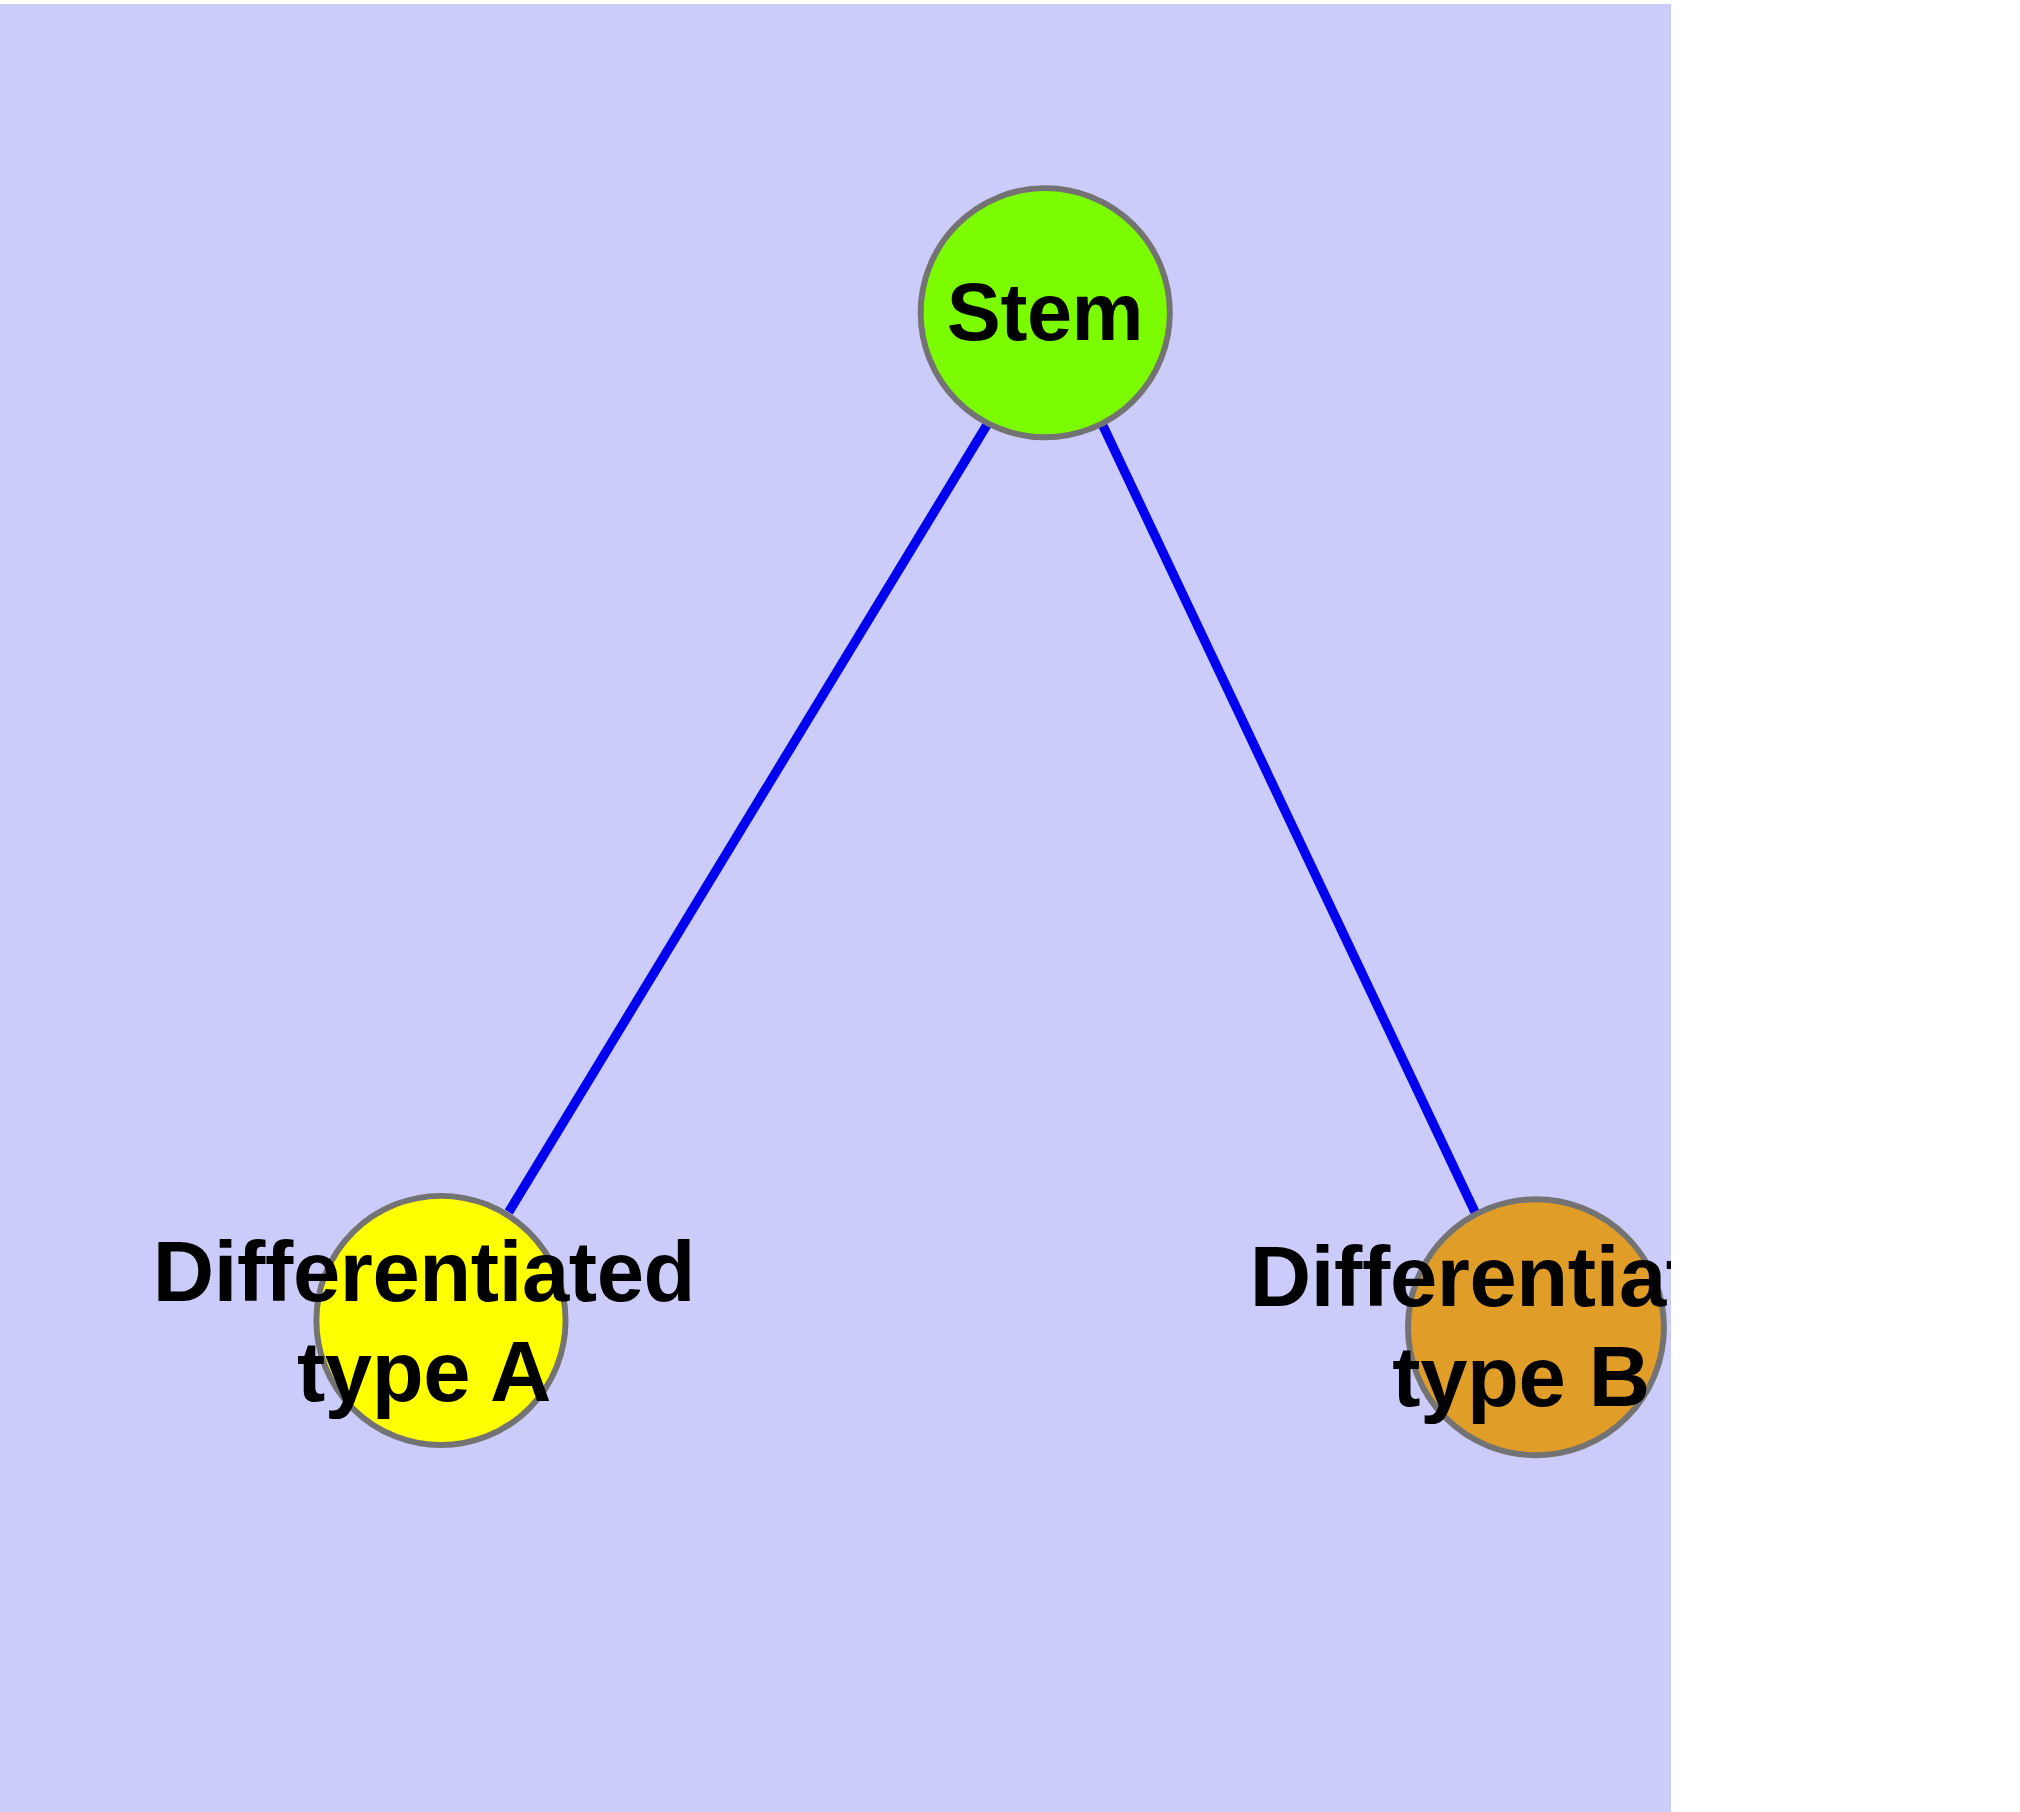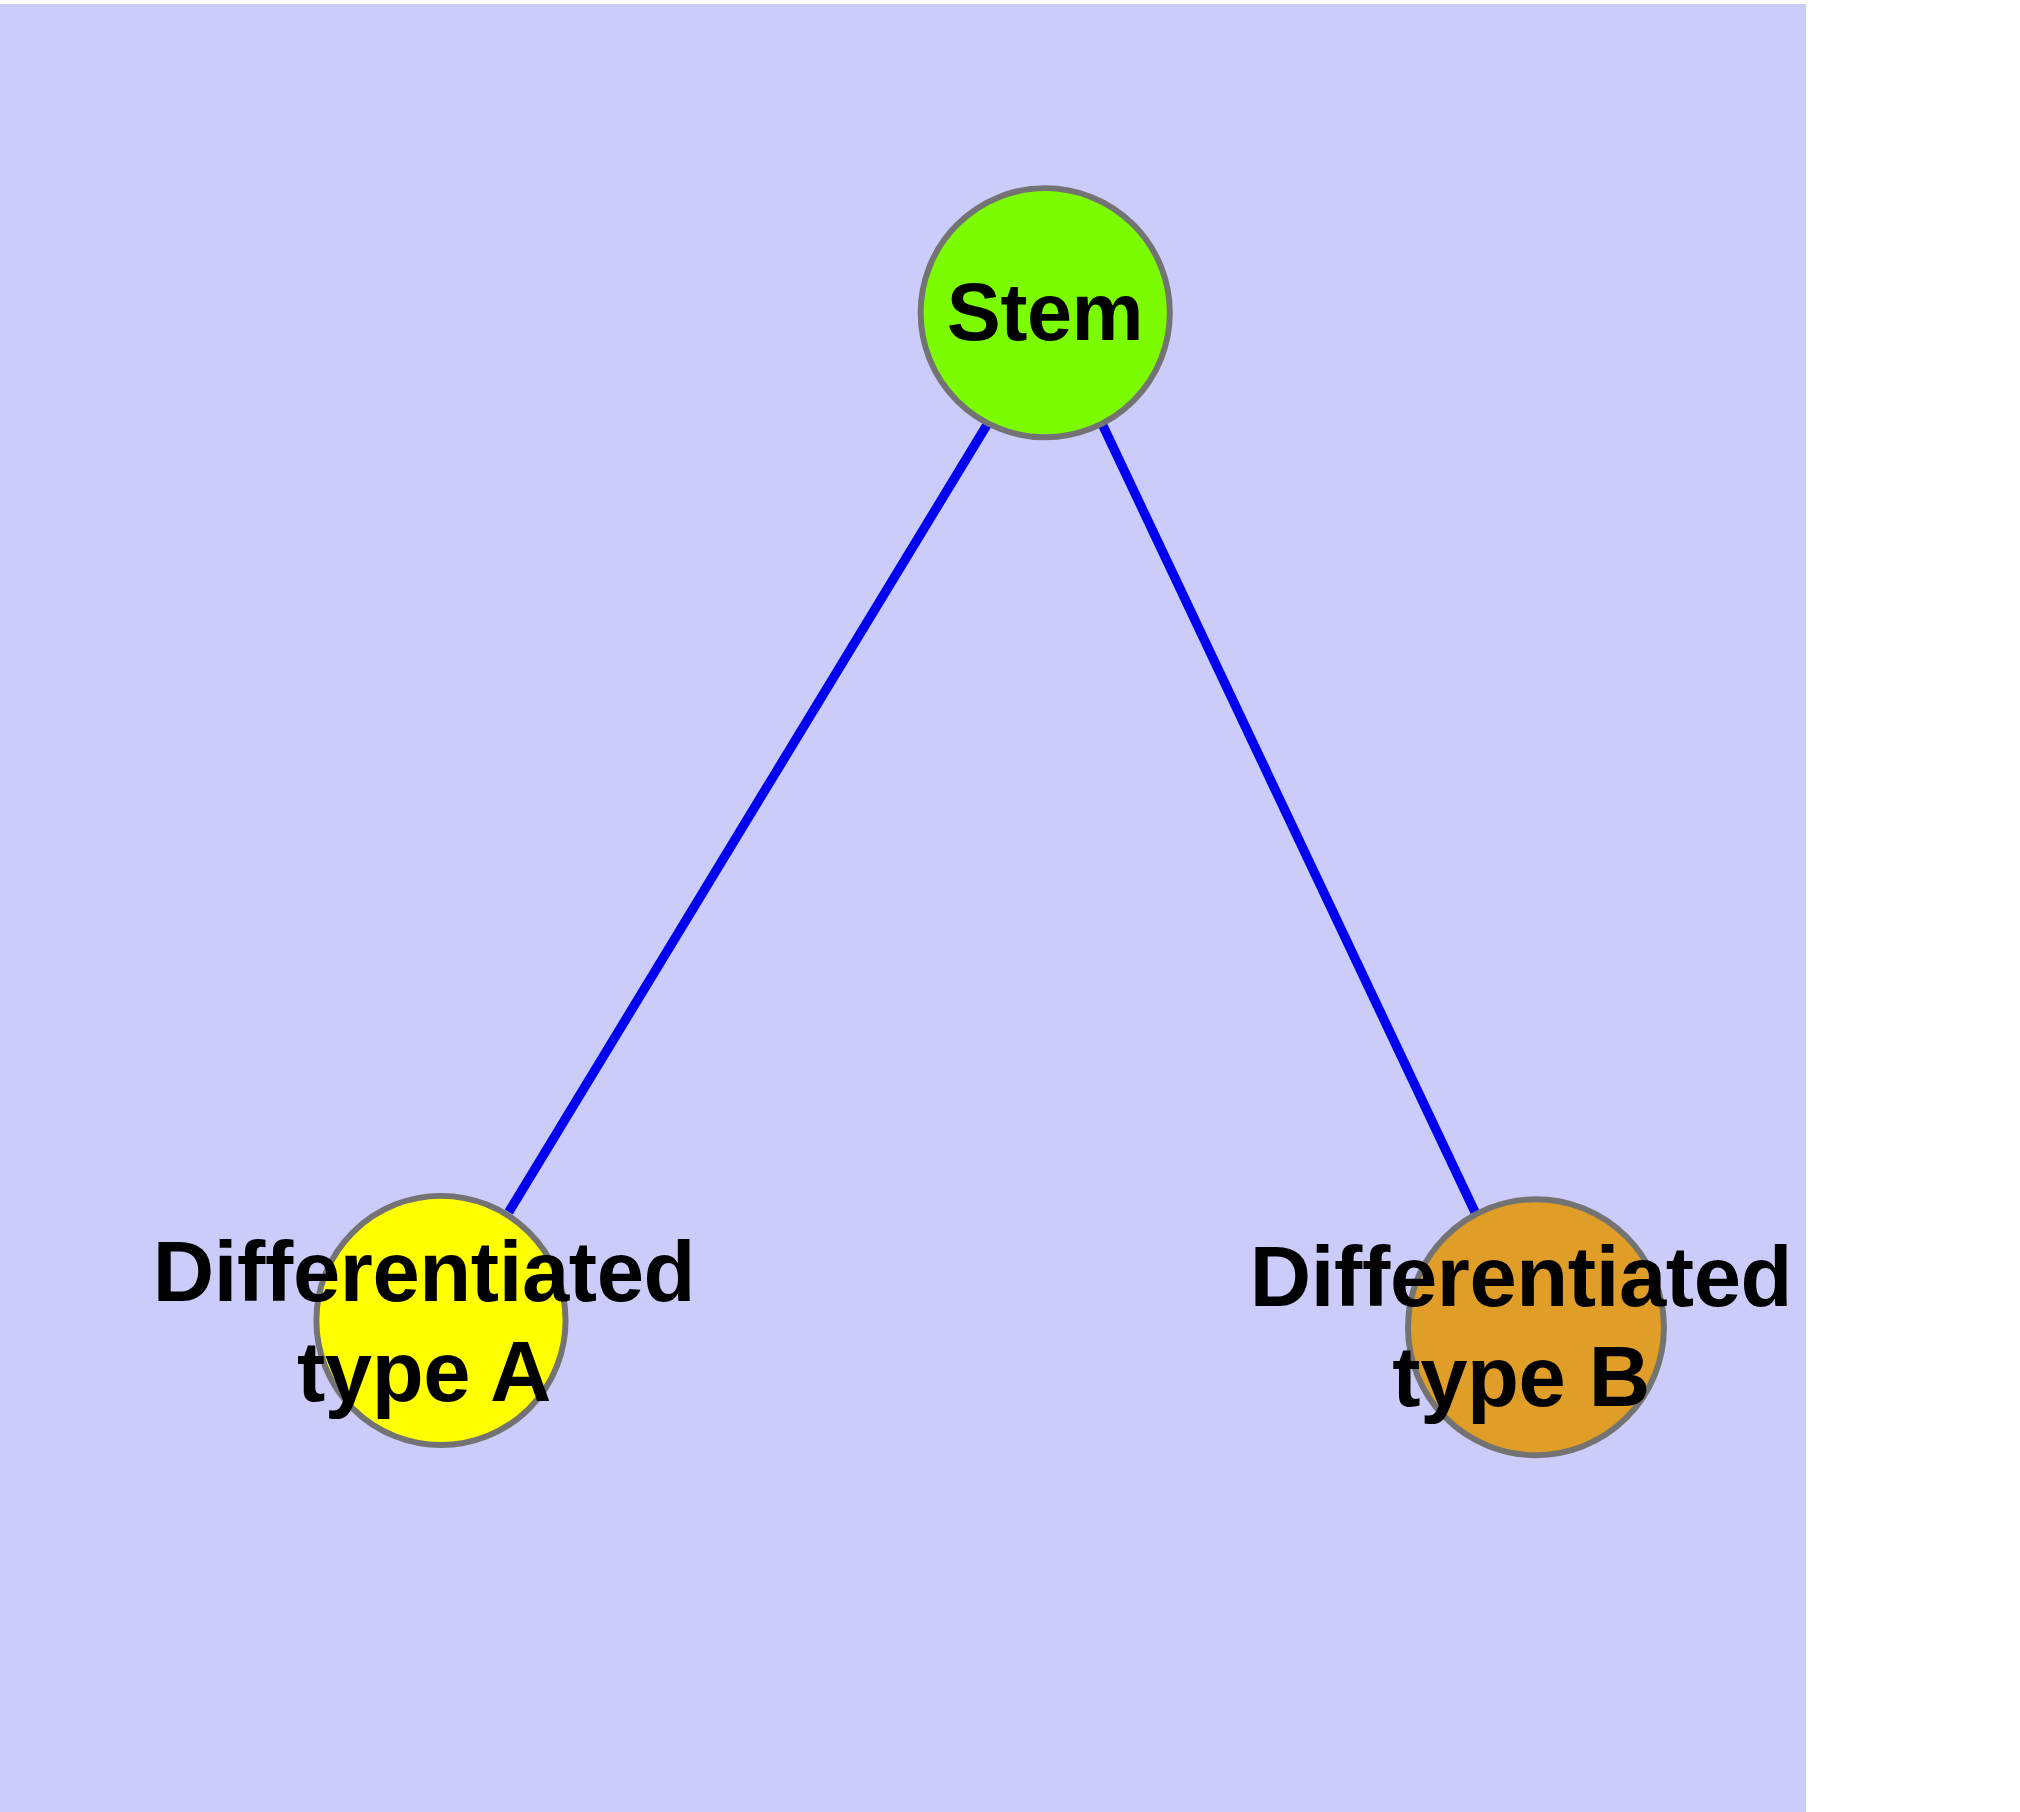--- a/index.html
+++ b/index.html
@@ -3,21 +3,21 @@
 <meta charset="utf-8">
 <title>Cell Differentiation Graph</title>
 <style>
   html, body {
     margin: 0;
     padding: 0;
     background: #ffffff;
   }
   #canvas {
     position: relative;
-    width: 1806px;
+    width: 1671px;
     height: 1812px;
     background: #ffffff;
     overflow: hidden;
     font-family: "Liberation Sans", "DejaVu Sans", sans-serif;
   }
   #plot-area {
     position: absolute;
     left: 0;
     top: 4.2px;
     width: 2015px;

